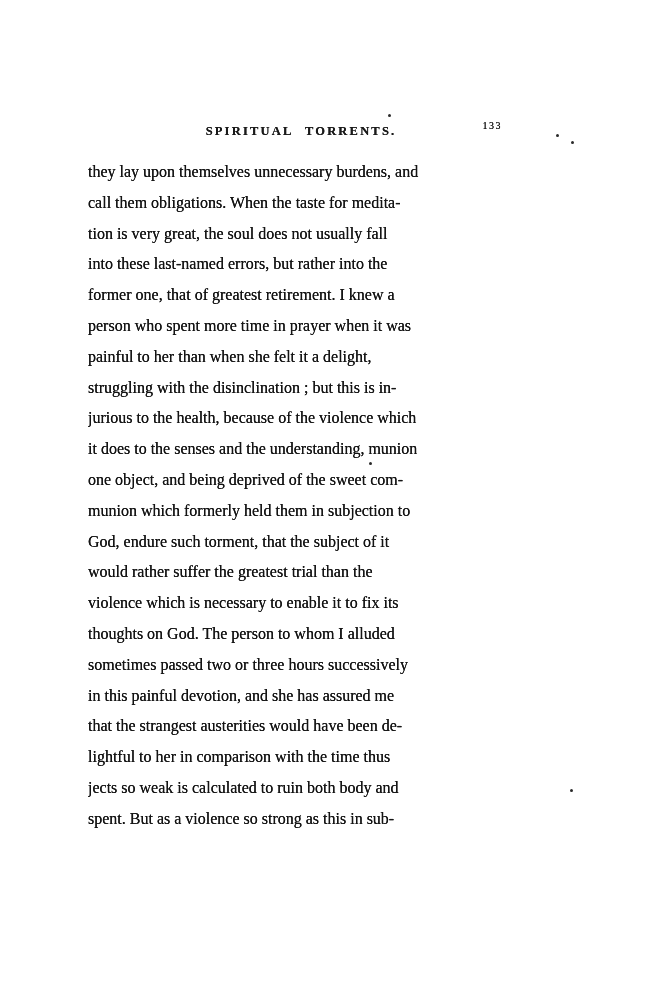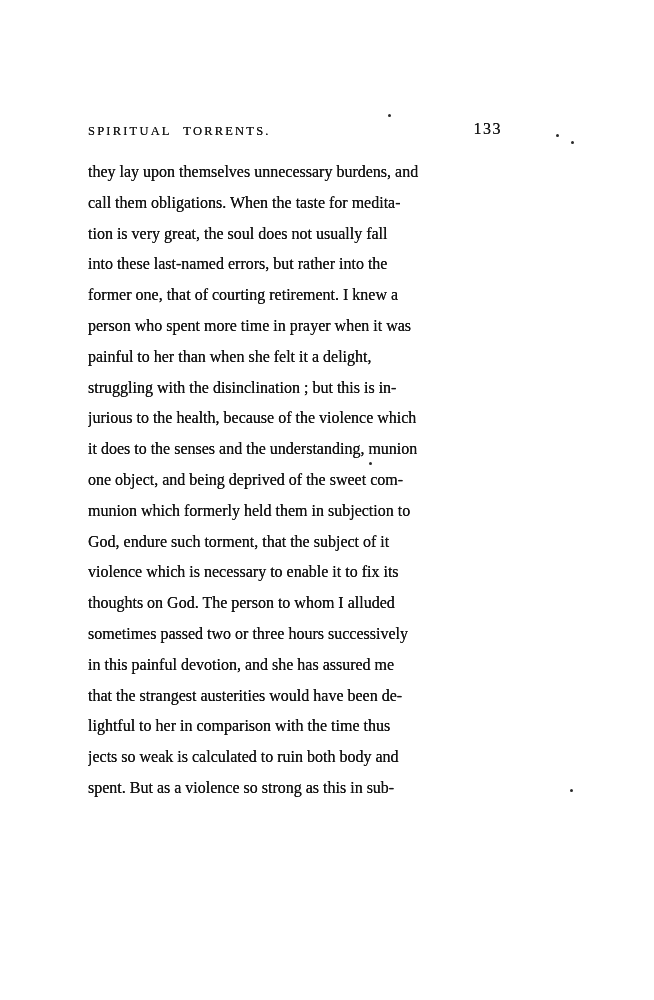--- a/index.html
+++ b/index.html
@@ -21,33 +21,33 @@
     left: 88px;
     top: 123px;
     width: 426px;
     height: 20px;
   }
   .running-title {
     position: absolute;
     left: 0;
     right: 0;
     top: 1px;
-    text-align: left;
+    text-align: center;
     font-size: 12.5px;
-    font-weight: normal;
+    font-weight: bold;
     letter-spacing: 2.2px;
     word-spacing: 7px;
     color: #1a1a1a;
     text-shadow: 0 0 0.4px #1a1a1a;
   }
   .page-number {
     position: absolute;
     right: 12px;
     top: -3px;
-    font-size: 16px;
+    font-size: 10px;
     letter-spacing: 1.5px;
     color: #1a1a1a;
     text-shadow: 0 0 0.4px #1a1a1a;
   }
   .body-text {
     position: absolute;
     left: 88px;
     top: 157px;
     width: 426px;
   }
@@ -79,29 +79,30 @@
   <div class="header">
     <span class="running-title">SPIRITUAL TORRENTS.</span>
     <span class="page-number">133</span>
   </div>
 
   <div class="body-text">
       <div class="line">they lay upon themselves unnecessary burdens, and</div>
       <div class="line">call them obligations.  When the taste for medita-</div>
       <div class="line">tion is very great, the soul does not usually fall</div>
       <div class="line">into these last-named errors, but rather into the</div>
-      <div class="line">former one, that of courting retirement.  I knew a</div>
+      <div class="line">former one, that of greatest retirement.  I knew a</div>
       <div class="line">person who spent more time in prayer when it was</div>
       <div class="line">painful to her than when she felt it a delight,</div>
       <div class="line">struggling with the disinclination ; but this is in-</div>
       <div class="line">jurious to the health, because of the violence which</div>
       <div class="line">it does to the senses and the understanding, munion</div>
       <div class="line">one object, and being deprived of the sweet com-</div>
       <div class="line">munion which formerly held them in subjection to</div>
       <div class="line">God, endure such torment, that the subject of it</div>
+      <div class="line">would rather suffer the greatest trial than the</div>
       <div class="line">violence which is necessary to enable it to fix its</div>
       <div class="line">thoughts on God.  The person to whom I alluded</div>
       <div class="line">sometimes passed two or three hours successively</div>
       <div class="line">in this painful devotion, and she has assured me</div>
       <div class="line">that the strangest austerities would have been de-</div>
       <div class="line">lightful to her in comparison with the time thus</div>
       <div class="line">jects so weak is calculated to ruin both body and</div>
       <div class="line">spent.  But as a violence so strong as this in sub-</div>
     </div>
 

